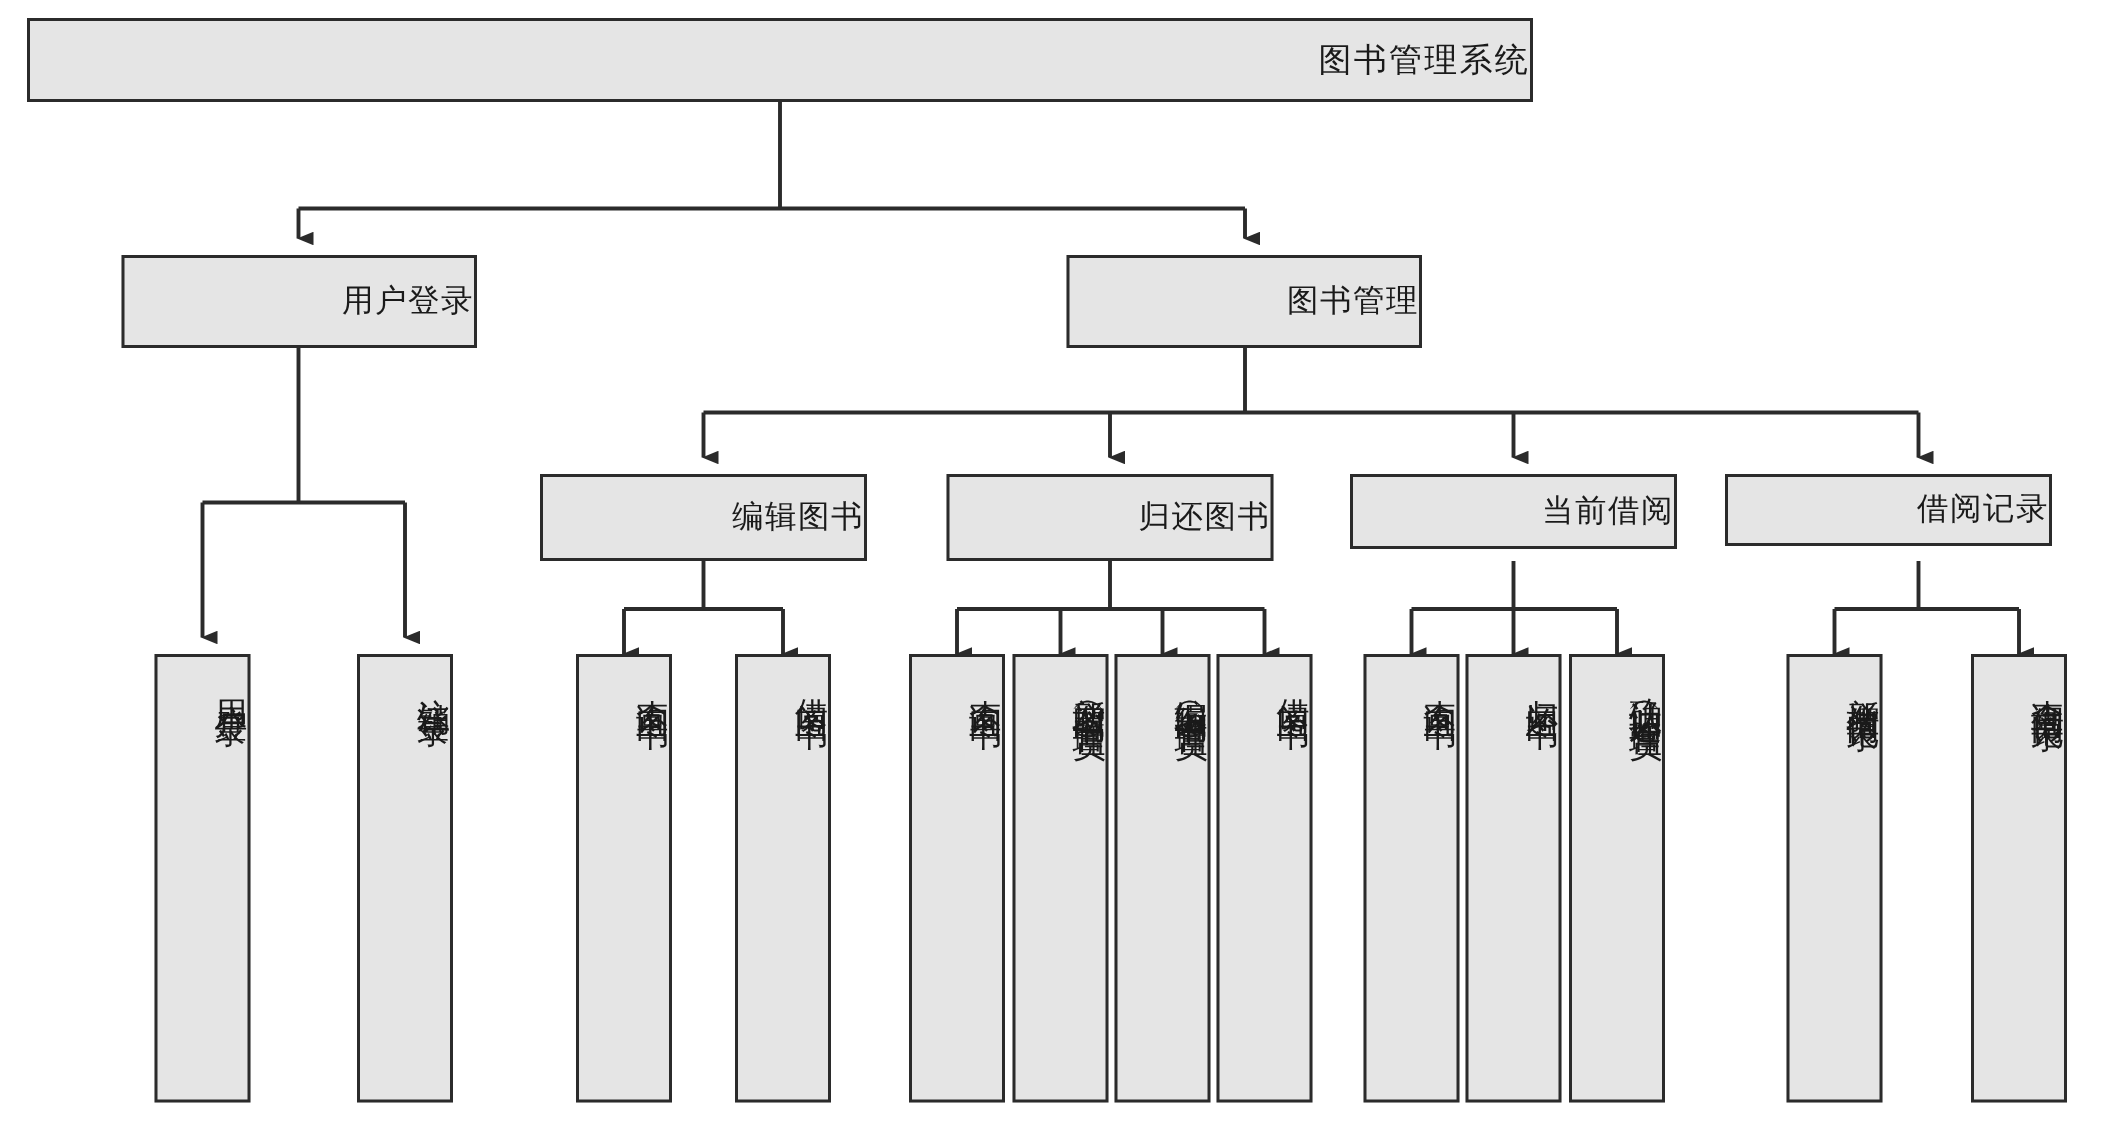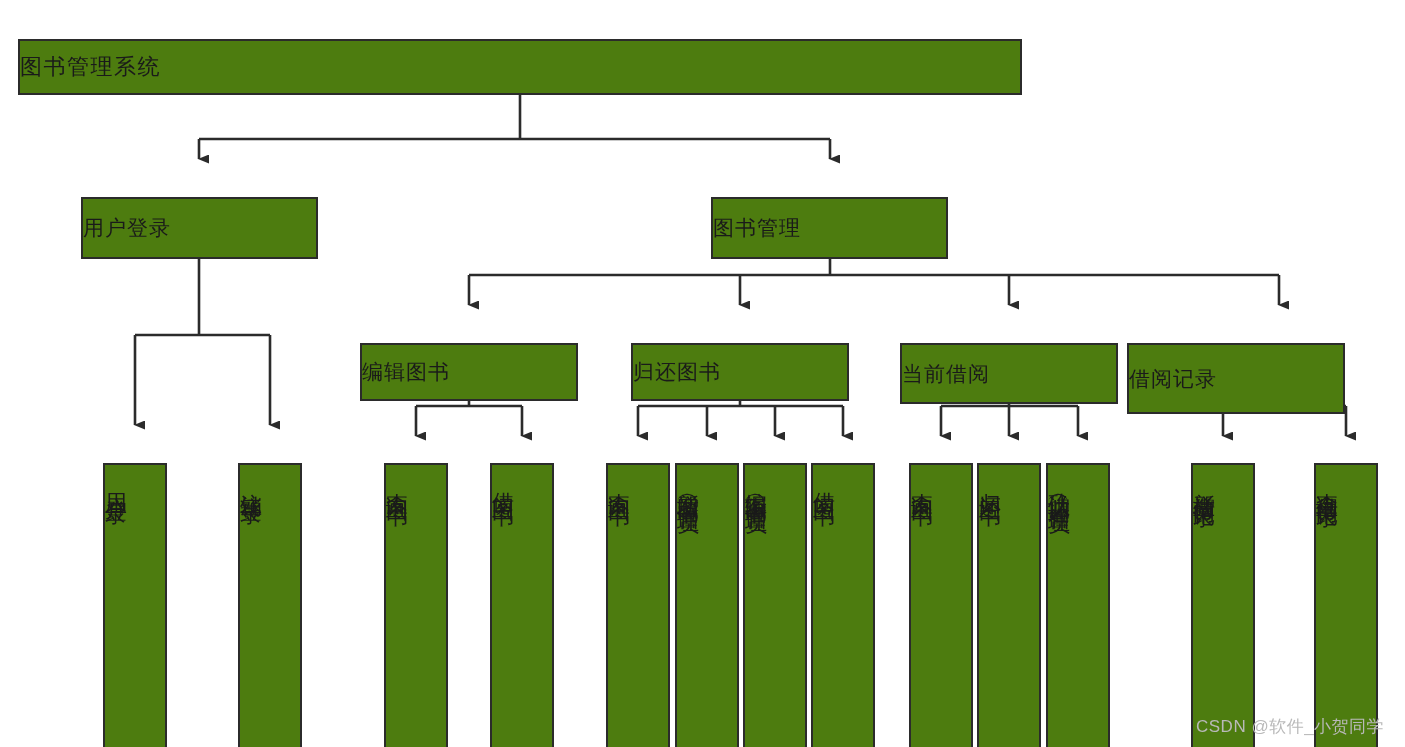--- a/index.html
+++ b/index.html
@@ -8,27 +8,26 @@
     background:#ffffff;
     font-family:"Liberation Sans","DejaVu Sans",sans-serif;
     overflow:hidden;
   }
   #stage{position:relative;width:1405px;height:747px;}
   svg#wires{position:absolute;left:0;top:0;width:1405px;height:747px;}
 
   .node{
     position:absolute;
     box-sizing:border-box;
-    background:#4d7c0f;
+    background:#e5e5e5;
     border:2.5px solid #2b2b2b;
     display:flex;
     align-items:center;
-    justify-content:flex-start;
+    justify-content:flex-end;
     color:#1a1a1a;
-    margin-top:27px;
   }
   .node .lbl{
     display:block;
     text-align:center;
     line-height:1.02;
     white-space:nowrap;
   }
 
   
   .h-node .lbl{font-size:21px;letter-spacing:1px;}
@@ -120,24 +119,24 @@
   <div class="node h-node" style="left:711px;top:170px;width:237px;height:62px;">
     <span class="lbl">图书管理</span>
   </div>
 
   <div class="node h-node" style="left:360px;top:316px;width:218px;height:58px;">
     <span class="lbl">编辑图书</span>
   </div>
   <div class="node h-node" style="left:631px;top:316px;width:218px;height:58px;">
     <span class="lbl">归还图书</span>
   </div>
-  <div class="node h-node" style="left:900px;top:316px;width:218px;height:61px;">
+  <div class="node h-node" style="left:900px;top:316px;width:218px;height:50px;">
     <span class="lbl">当前借阅</span>
   </div>
-  <div class="node h-node" style="left:1127px;top:316px;width:218px;height:71px;">
+  <div class="node h-node" style="left:1150px;top:316px;width:218px;height:48px;">
     <span class="lbl">借阅记录</span>
   </div>
 
   <div class="node v-node" style="left:103px;top:436px;width:64px;height:299px;">
     <span class="lbl">用户登录</span>
   </div>
   <div class="node v-node" style="left:238px;top:436px;width:64px;height:299px;">
     <span class="lbl">注销登录</span>
   </div>
 
@@ -171,15 +170,14 @@
     <span class="lbl">确认归还（管理员）</span>
   </div>
 
   <div class="node v-node tall" style="left:1191px;top:436px;width:64px;height:299px;">
     <span class="lbl">新增借阅记录</span>
   </div>
   <div class="node v-node tall" style="left:1314px;top:436px;width:64px;height:299px;">
     <span class="lbl">查询借阅记录</span>
   </div>
 
-  <div class="watermark" style="left:1196px;top:715px;">CSDN @软件_小贺同学</div>
 
 </div>
 
 </body></html>

